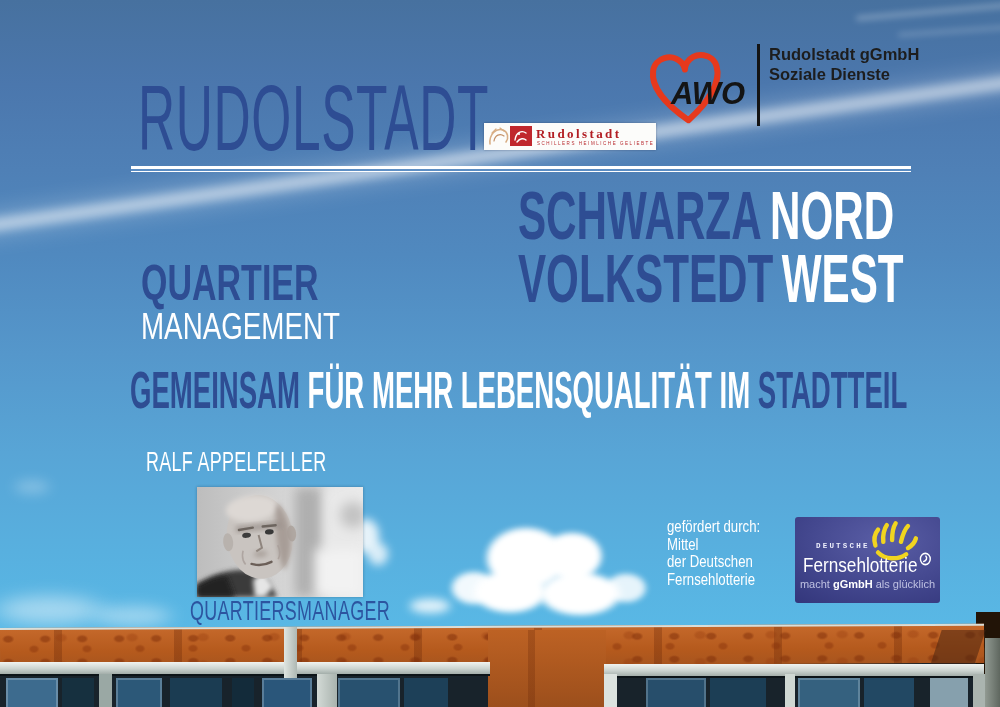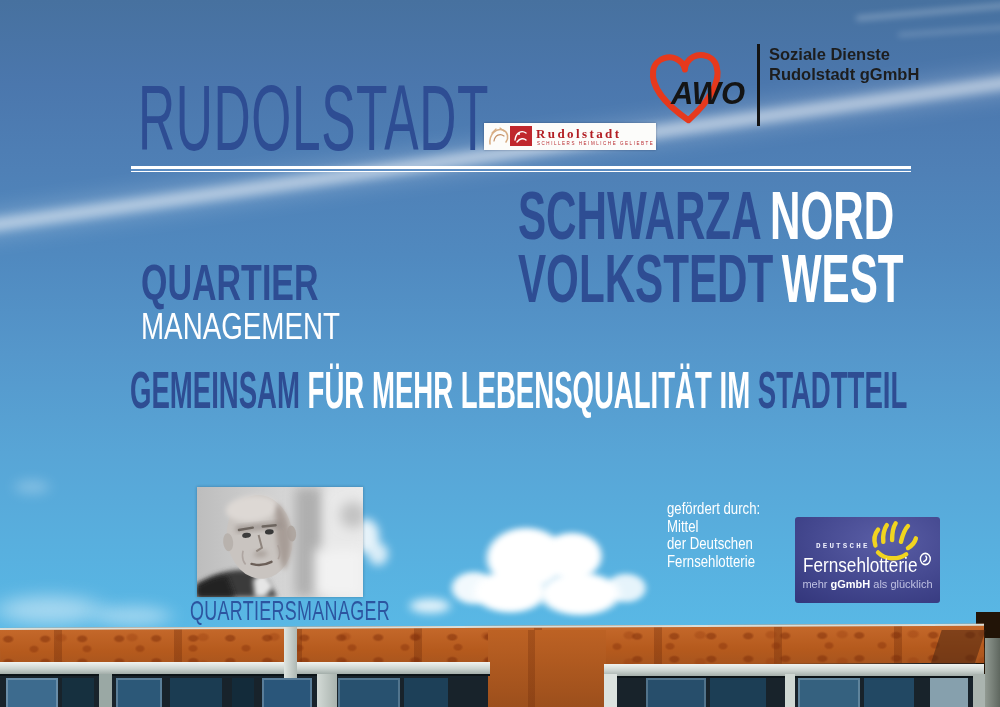--- a/index.html
+++ b/index.html
@@ -181,22 +181,22 @@
 
   <div class="abs rule"></div>
 
   <svg class="abs awo-heart" viewBox="0 0 100 100">
     <path d="M50 91 C26 72 9 50 13 31 C16 16 36 11 47 24 C49 27 50 29 50 32
              C50 29 51 27 53 24 C64 11 84 16 87 31 C91 50 74 72 50 91 Z" fill="none" stroke="#e6391d" stroke-width="7" stroke-linecap="round" stroke-linejoin="round"></path>
   </svg>
   <div class="abs awo-word">AWO</div>
   <div class="abs awo-div"></div>
   <div class="abs awo-org">
+    <div>Rudolstadt gGmbH</div>
     <div>Soziale Dienste</div>
-    <div>Rudolstadt gGmbH</div>
   </div>
 
   <div class="abs" style="left:518px;top:184px;">
     <div class="cx district" style="position:static;">
       <div class="row">
         <span class="ink">SCHWARZA</span><span class="wht alt">NORD</span>
       </div>
       <div class="row">
         <span class="ink">VOLKSTEDT</span><span class="wht alt">WEST</span>
       </div>
@@ -209,20 +209,23 @@
   <div class="abs" style="left:141px;top:258px;">
     <span class="cx q1 ink" style="position:static;">QUARTIER</span>
   </div>
 
   <div class="abs" style="left:130px;top:364px;">
     <span class="cx slogan" style="position:static;">
       <span class="ink">GEMEINSAM</span><span class="wht"> FÜR MEHR LEBENSQUALITÄT IM </span><span class="ink">STADTTEIL</span>
     </span>
   </div>
 
+  <div class="abs" style="left:146px;top:448px;">
+    <span class="cx mgr-name wht" style="position:static;">RALF APPELFELLER</span>
+  </div>
 
   <svg class="abs photo" viewBox="0 0 166 110">
     <defs>
       <linearGradient id="pbg" x1="0" y1="0" x2="1" y2="0">
         <stop offset="0" stop-color="#bdbdbd"></stop>
           <stop offset=".55" stop-color="#d6d6d6"></stop>
           <stop offset="1" stop-color="#ececec"></stop>
       </linearGradient>
       <filter id="b4" x="-40%" y="-40%" width="180%" height="180%">
           <feGaussianBlur stdDeviation="2.5"></feGaussianBlur>
@@ -253,21 +256,21 @@
       <ellipse cx="62" cy="67" rx="7" ry="3" fill="#9a8f88" opacity=".7" filter="url(#b4)"></ellipse>
       <path d="M52 76 Q62 80 72 76" fill="none" stroke="#6b5f58" stroke-width="2.4" stroke-linecap="round"></path>
       <path d="M45 62 Q42 70 46 76 M80 60 Q83 68 79 74" fill="none" stroke="#a89e98" stroke-width="1.6" opacity=".8"></path>
     </g>
   </svg>
 
   <div class="abs" style="left:190px;top:597px;">
     <span class="cx mgr-role" style="position:static;">QUARTIERSMANAGER</span>
   </div>
 
-  <div class="abs" style="left:667px;top:500px;">
+  <div class="abs" style="left:667px;top:518px;">
     <div class="cx funding" style="position:static;">
       <div>gefördert durch:</div>
       <div>Mittel</div>
       <div>der Deutschen</div>
       <div>Fernsehlotterie</div>
     </div>
   </div>
 
   <div class="abs lottery">
     <svg class="abs lot-hand" viewBox="0 0 60 50">
@@ -281,17 +284,17 @@
       </g>
     </svg>
     <div class="abs lot-deutsche">DEUTSCHE</div>
     <div class="abs lot-brand">
       <span>Fernsehlotterie</span><svg class="ard-mark" width="14" height="14" viewBox="0 0 14 14">
           <circle cx="7" cy="7" r="5.6" fill="none" stroke="#fff" stroke-width="1.6"></circle>
           <path d="M5.2 9.5 C8.5 8.8 9.3 5.6 7.6 4.2" fill="none" stroke="#fff" stroke-width="1.6" stroke-linecap="round"></path>
         </svg>
     </div>
     <div class="abs lot-claim">
-      <span>mehr </span><b>gGmbH</b><span> als glücklich</span>
+      <span>macht </span><b>gGmbH</b><span> als glücklich</span>
     </div>
   </div>
 
 </div>
 
 </body></html>

